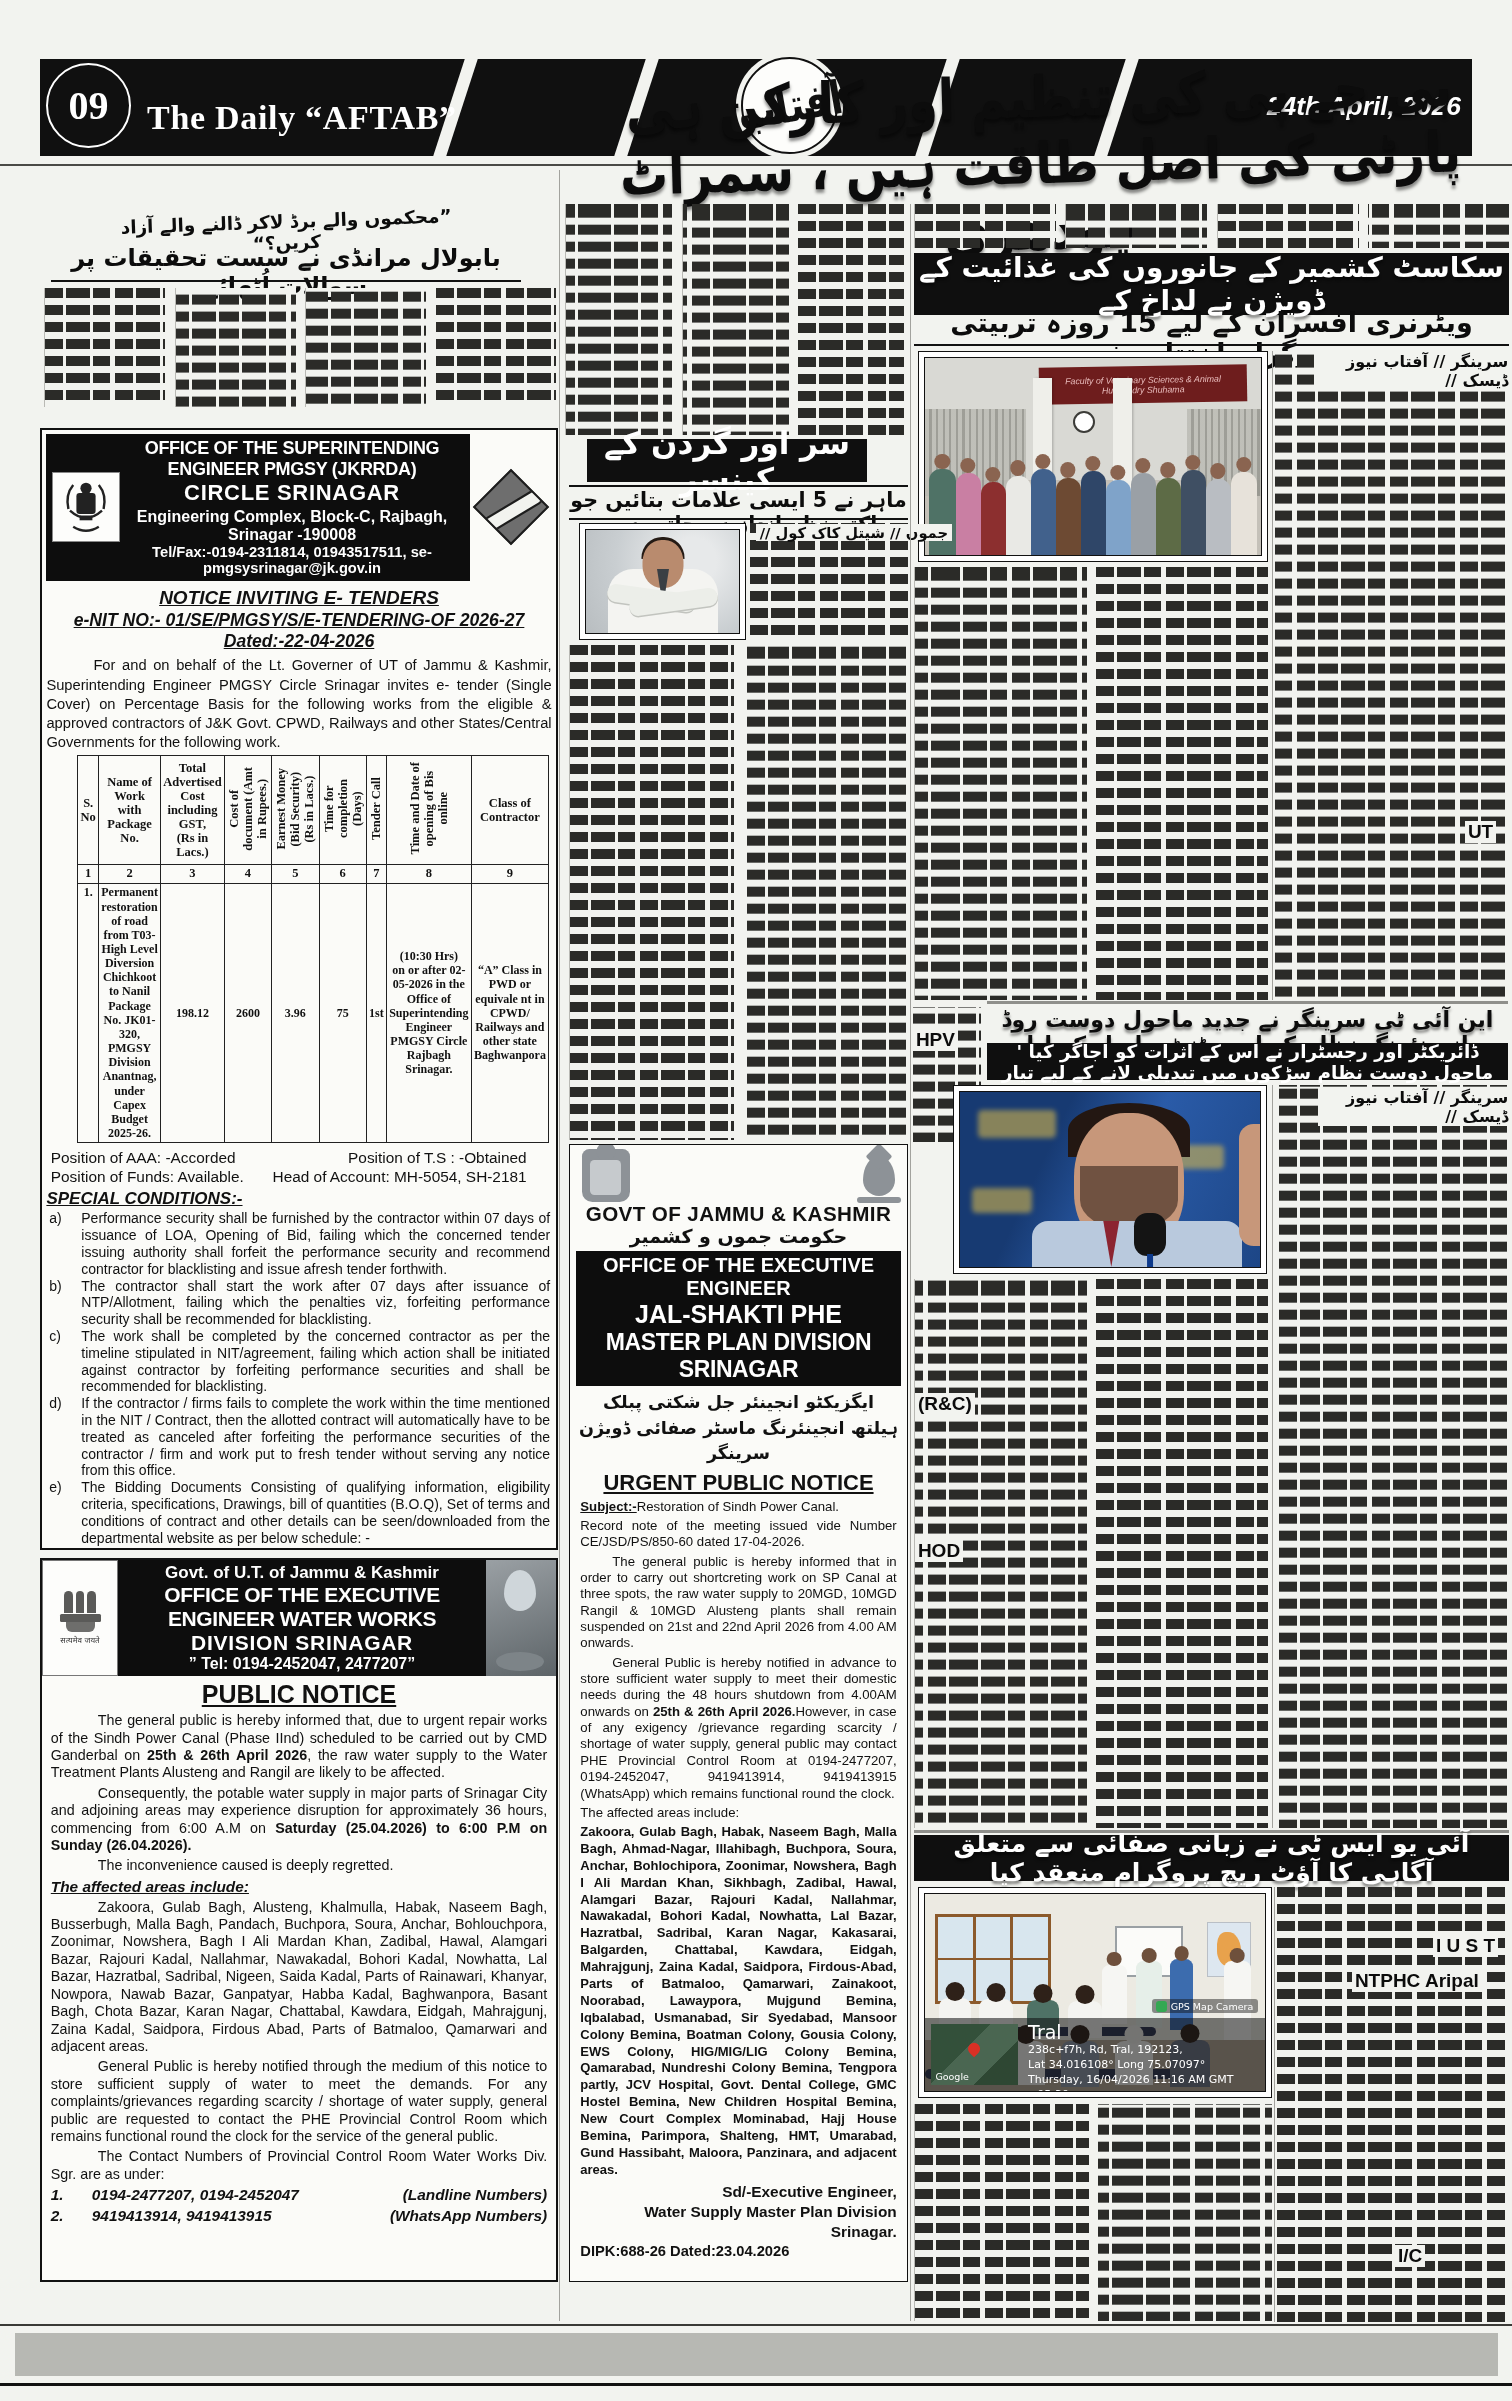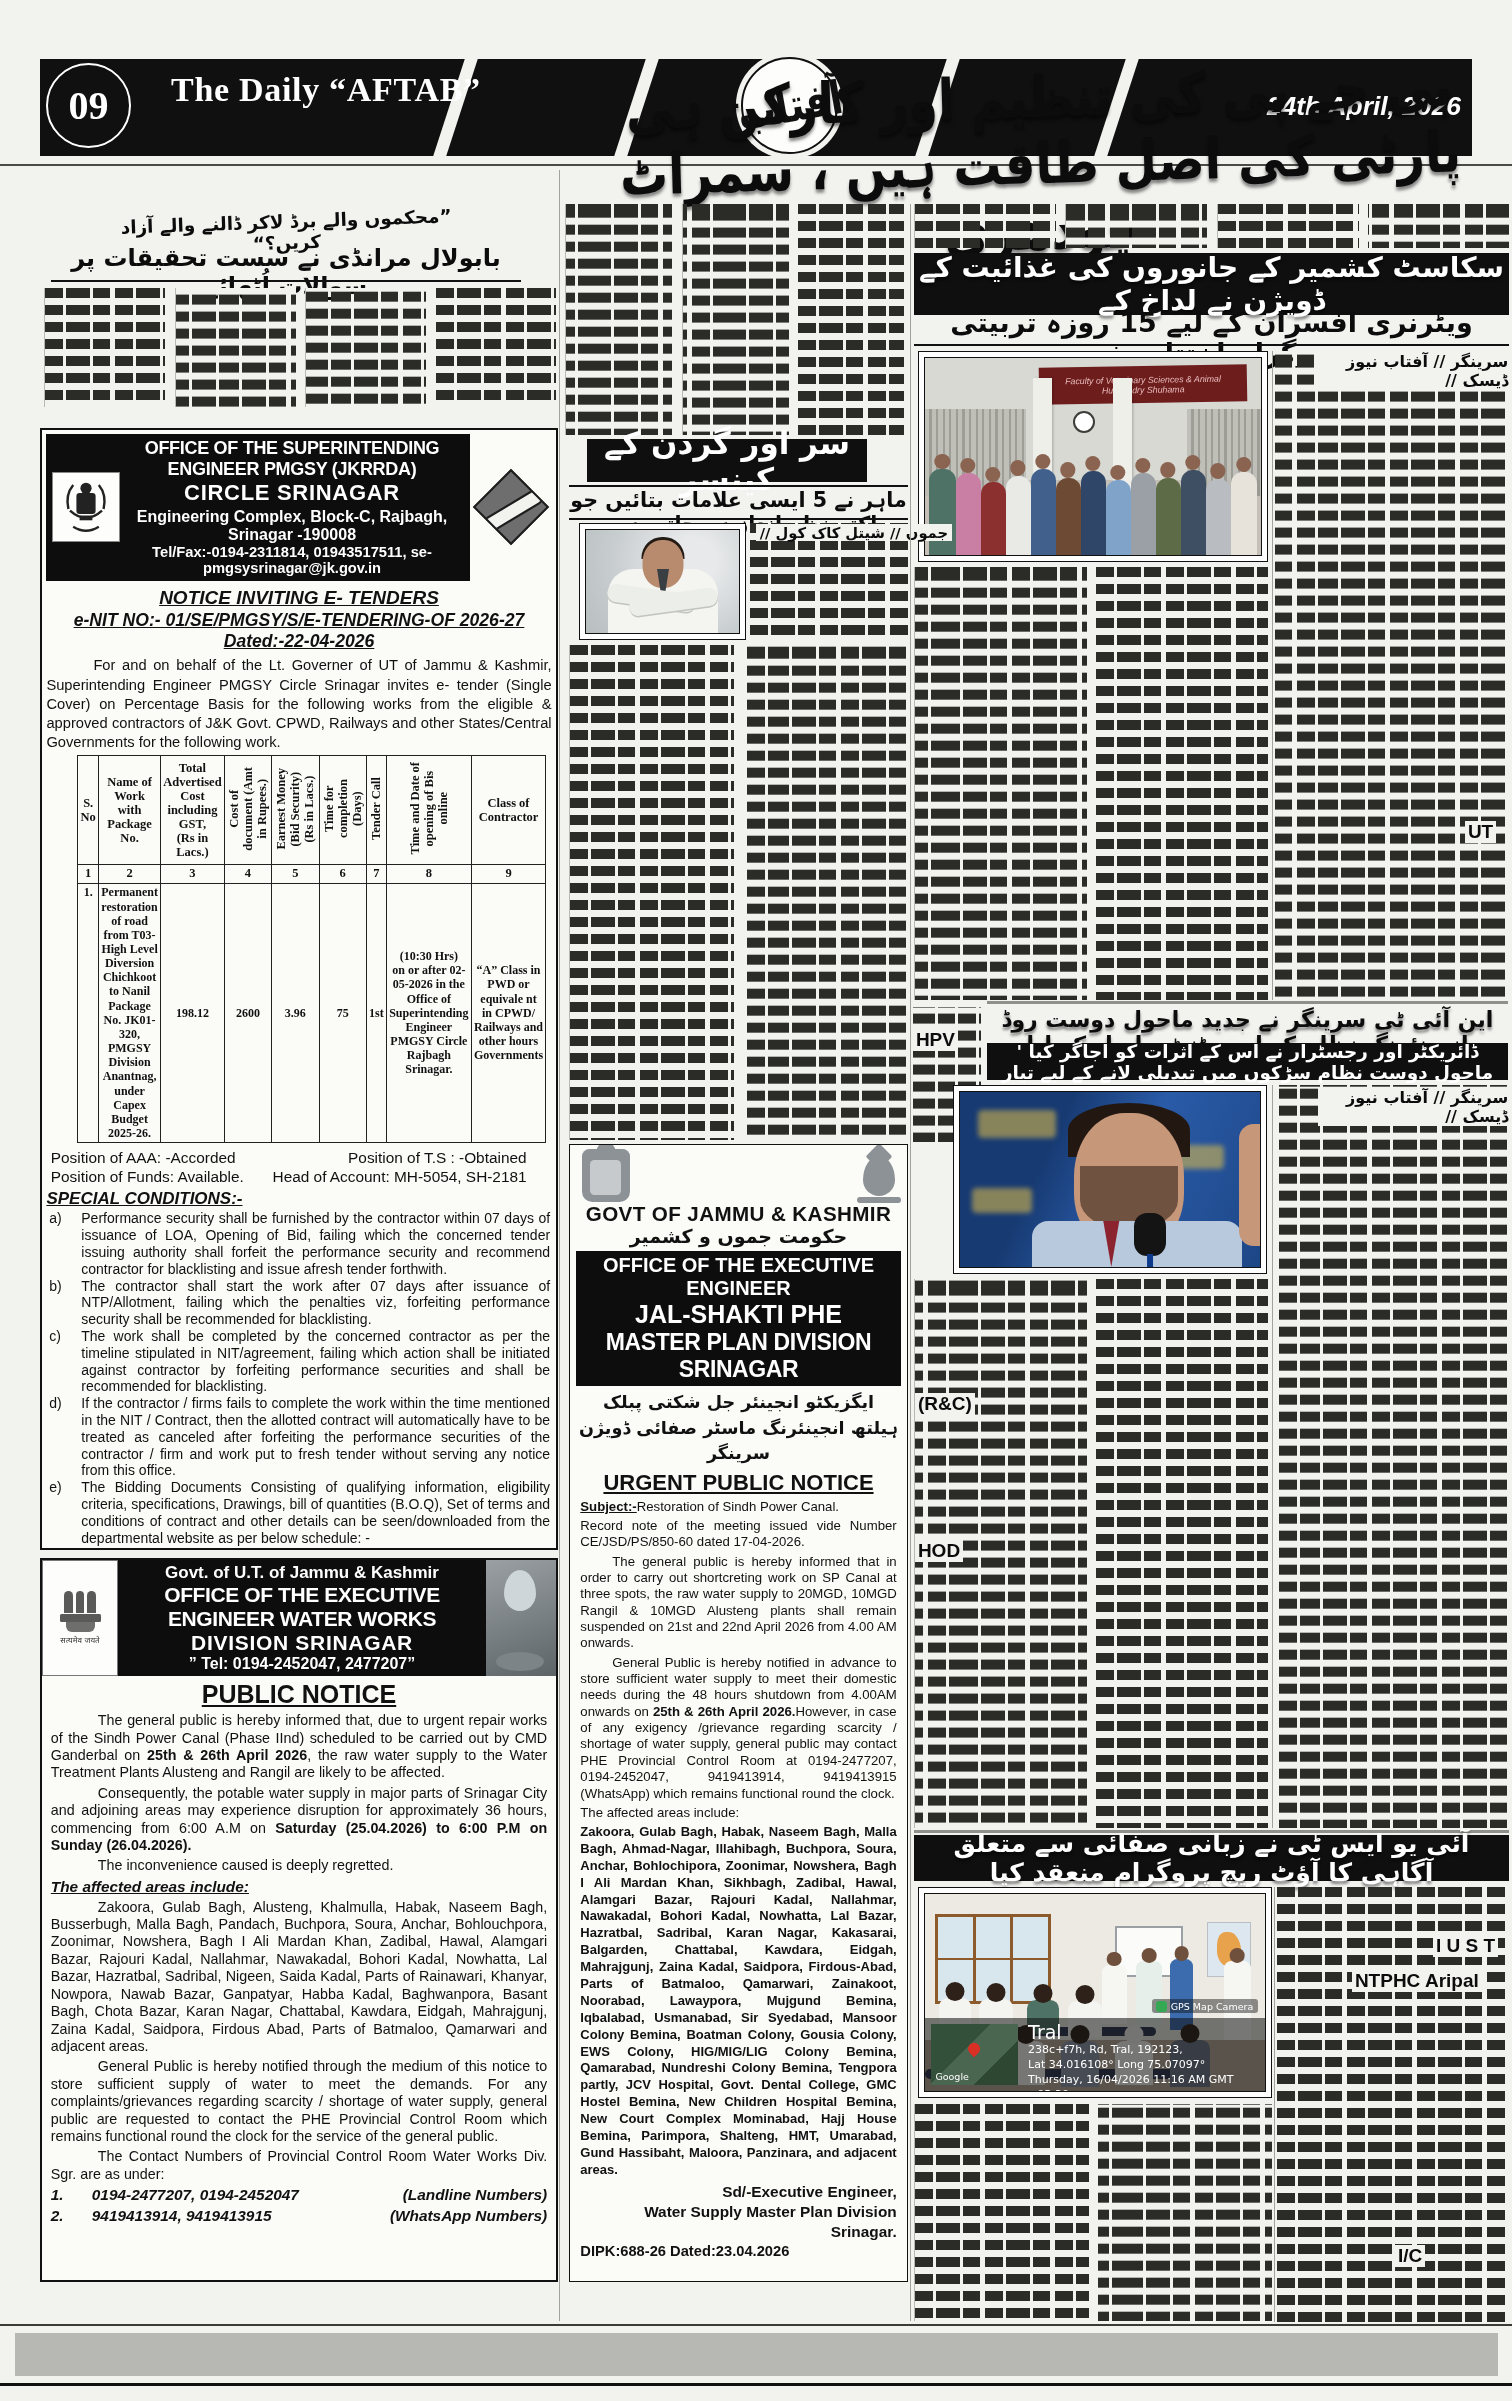--- a/index.html
+++ b/index.html
@@ -181,21 +181,21 @@
 <div id="page">
 
   <div class="abs hbar" style="left:40px;top:59px;width:1432px;height:97px;"></div>
   <div class="abs slash" style="left:449px;top:59px;width:13.2px;height:97px;"></div>
   <div class="abs slash" style="left:630px;top:59px;width:13.2px;height:97px;"></div>
   <div class="abs slash" style="left:931px;top:59px;width:13.2px;height:97px;"></div>
   <div class="abs slash" style="left:1110px;top:59px;width:13.2px;height:97px;"></div>
   <div class="abs pgnum" style="left:46px;top:63px;width:85px;height:85px;">
     <span>09</span>
   </div>
-  <div class="abs masthead" style="left:147px;top:71px;margin-left:24px;">The Daily “AFTAB”</div>
+  <div class="abs masthead" style="left:147px;top:99px;">The Daily “AFTAB”</div>
   <div class="abs logocirc" style="left:741px;top:57px;width:97px;height:97px;">
     <span class="ur">آفتاب</span>
   </div>
   <div class="abs hdate" style="left:1175px;top:91px;width:286px;">24th April, 2026</div>
   <div class="abs hrule" style="left:0;top:164px;width:1512px;height:1.5px;"></div>
 
   <div class="abs uhead" style="left:103px;top:211px;width:367px;font-size:18.4px;transform:rotate(-2deg);">”محکموں والے برڈ لاکر ڈالنے والے آزاد کریں؟“</div>
   <div class="abs uhead" style="left:51px;top:244px;width:470px;font-size:24px;">بابولال مرانڈی نے سست تحقیقات پر سوالات اُٹھائے</div>
   <div class="abs rule" style="left:51px;top:280px;width:470px;height:1.5px;"></div>
   <div class="abs gcols" style="left:44px;top:288px;width:512px;height:119px;">
@@ -473,21 +473,21 @@
       <tr class="datarow">
         <td style="vertical-align:top;">1.</td>
         <td>Permanent restoration of road from T03-High Level Diversion Chichkoot to Nanil Package No. JK01-320, PMGSY Division Anantnag, under Capex Budget 2025-26.</td>
         <td>198.12</td>
         <td>2600</td>
         <td>3.96</td>
         <td>75</td>
         <td>1st</td>
         <td>(10:30 Hrs)
 on or after 02-05-2026 in the Office of Superintending Engineer PMGSY Circle Rajbagh Srinagar.</td>
-        <td>“A” Class in PWD or equivale nt in CPWD/ Railways and other hours Governments</td>
+        <td>“A” Class in PWD or equivale nt in CPWD/ Railways and other state Baghwanpora</td>
       </tr>
     </tbody>
       </table>
 
     <div class="posline">
       <span>Position of AAA: -Accorded</span>
       <span>Position of T.S : -Obtained</span>
     </div>
     <div class="posline">
       <span>Position of Funds: Available.</span>

